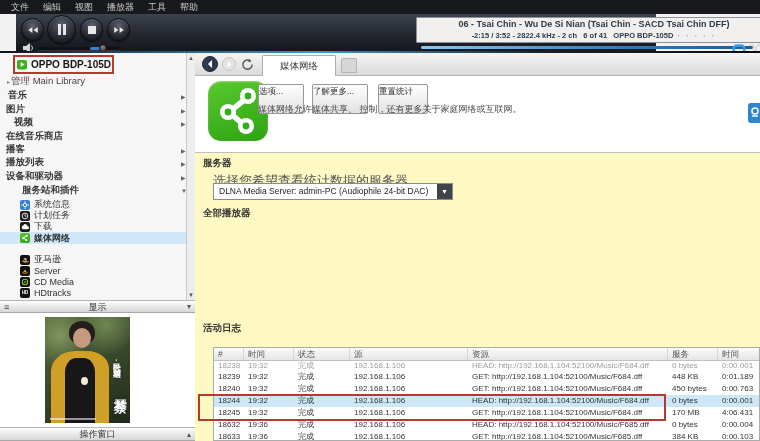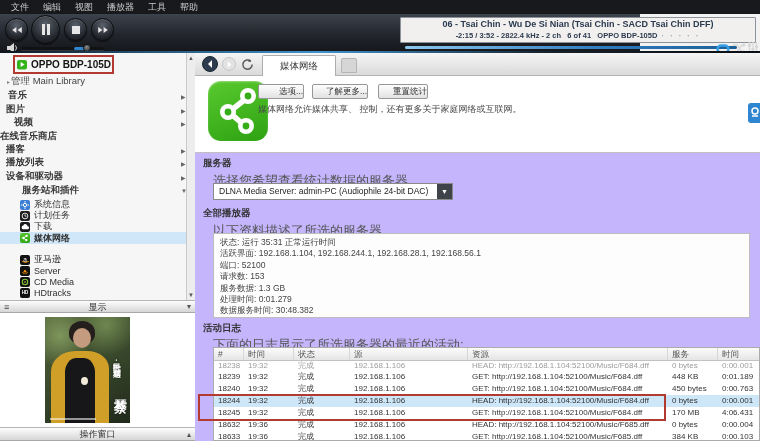--- a/index.html
+++ b/index.html
@@ -4,21 +4,21 @@
 <style>
   *{box-sizing:border-box;margin:0;padding:0}
   html,body{background:#444}
   #win{position:relative;width:760px;height:441px;overflow:hidden;background:#f2f2f2;
        font-family:"Liberation Sans",sans-serif;cursor:default}
   .abs{position:absolute}
   
   #menubar{left:0;top:0;width:760px;height:14px;background:#17191d;display:flex;padding-left:4px}
   .menuitem{font-size:9px;line-height:14px;color:#c9c9c9;padding:0 7px;white-space:nowrap}
   
-  #playerbar{left:0;top:14px;width:640px;height:37px;
+  #playerbar{left:16px;top:14px;width:640px;height:37px;
      background:linear-gradient(#3d434d,#23262d 55%,#15171b)}
   .tbtn{position:absolute;border-radius:50%;
      background:radial-gradient(circle at 50% 30%,#5a616c,#23262c 65%,#121418);
      border:1px solid #0b0c0f;box-shadow:inset 0 1px 1px rgba(255,255,255,.18),0 1px 1px rgba(0,0,0,.5);
      display:flex;align-items:center;justify-content:center}
   #voltrack{left:21px;top:33px;width:83px;height:3px;background:#101216;border-radius:2px;
      box-shadow:0 1px 0 rgba(255,255,255,.12)}
   #volfill{left:53px;top:0;width:14px;height:3px;background:#2e86d0;border-radius:2px}
   #volthumb{left:62px;top:-3px;width:8px;height:8px;border-radius:50%;
      background:radial-gradient(circle at 40% 30%,#888,#333);border:1px solid #111}
@@ -63,24 +63,24 @@
      background:linear-gradient(#f5f5f5,#dadada);border-bottom:1px solid #b4b4b4}
   .navcirc{position:absolute;border-radius:50%;display:flex;align-items:center;justify-content:center}
   #tab{position:absolute;left:67px;top:2px;width:74px;height:21px;background:#fff;
      border:1px solid #adadad;border-bottom:none;border-radius:2px 2px 0 0;z-index:2;
      font-size:9.5px;color:#333;text-align:center;line-height:20px}
   #tabstub{position:absolute;left:146px;top:5px;width:16px;height:15px;background:#d6d6d6;
      border:1px solid #b5b5b5;border-radius:2px 2px 0 0}
   #headband{position:absolute;left:0;top:23px;width:565px;height:77px;background:#fff;border-bottom:1px solid #c0c0c0}
   #bigicon{position:absolute;left:13px;top:5px;width:60px;height:60px;border-radius:13px;
      background:linear-gradient(160deg,#59c92e,#2da212);box-shadow:inset 0 1px 2px rgba(255,255,255,.4)}
-  .btn{position:absolute;top:8px;height:15px;background:linear-gradient(#fefefe,#e2e2e2);
-     border:1px solid #979797;border-radius:2px;font-size:8.5px;color:#333;text-align:right;line-height:13px}
+  .btn{position:absolute;top:8px;height:30px;background:linear-gradient(#fefefe,#e2e2e2);
+     border:1px solid #979797;border-radius:2px;font-size:8.5px;color:#333;text-align:left;line-height:13px}
   #desc{position:absolute;left:63px;top:27px;font-size:9px;color:#4a4a4a}
-  #sections{position:absolute;left:0;top:100px;width:565px;height:288px;background:#c4b5fd}
+  #sections{position:absolute;left:0;top:100px;width:565px;height:288px;background:#fef9c3}
   .sectitle{position:absolute;left:8px;font-size:9.5px;font-weight:bold;color:#333}
   .hint{position:absolute;left:18px;font-size:13px;color:#555}
   #dropdown{position:absolute;left:18px;top:30px;width:240px;height:17px;background:#fff;
      border:1px solid #8a8a8a;font-size:8.5px;color:#222;line-height:15px;padding-left:5px;white-space:nowrap;overflow:hidden}
   #ddbtn{position:absolute;right:0;top:0;width:15px;height:15px;background:#3f434a;color:#fff;
      font-size:7px;text-align:center;line-height:15px}
   #statusbox{position:absolute;left:18px;top:80px;width:537px;height:85px;background:#fdfdfd;
      border:1px solid #bdbdbd;padding:3px 6px;font-size:8.5px;color:#444;line-height:11.4px;white-space:nowrap;overflow:hidden}
   
   #logtable{position:absolute;left:18px;top:194px;width:547px;height:94px;background:#fff;
@@ -193,21 +193,21 @@
     </div>
     <div class="srow" style="top:50px;height:13px">
       <span class="toplabel" style="margin-left:6px">图片</span>
       <span class="rarrow">▶</span>
     </div>
     <div class="srow" style="top:63px;height:13px">
       <span class="toplabel" style="margin-left:14px">视频</span>
       <span class="rarrow">▶</span>
     </div>
     <div class="srow" style="top:77px;height:13px">
-      <span class="toplabel" style="">在线音乐商店</span>
+      <span class="toplabel" style="margin-left:6px">在线音乐商店</span>
     </div>
     <div class="srow" style="top:90px;height:13px">
       <span class="toplabel" style="margin-left:6px">播客</span>
       <span class="rarrow">▶</span>
     </div>
     <div class="srow" style="top:103px;height:13px">
       <span class="toplabel" style="margin-left:6px">播放列表</span>
       <span class="rarrow">▶</span>
     </div>
     <div class="srow" style="top:117px;height:13px">
@@ -369,32 +369,21 @@
     </div>
 
     <div id="sections">
       <div class="sectitle" style="top:4px">服务器</div>
       <div class="hint" style="top:19px">选择您希望查看统计数据的服务器。</div>
       <div id="dropdown">
         <span>DLNA Media Server: admin-PC (Audiophile 24-bit DAC)</span>
         <span id="ddbtn">▼</span>
       </div>
       <div class="sectitle" style="top:54px">全部播放器</div>
-      <div class="hint" style="top:69px">以下资料描述了所选的服务器。</div>
-      <div id="statusbox">
-        <div>状态: 运行 35:31 正常运行时间</div>
-        <div>活跃界面: 192.168.1.104, 192.168.244.1, 192.168.28.1, 192.168.56.1</div>
-        <div>端口: 52100</div>
-        <div>请求数: 153</div>
-        <div>服务数据: 1.3 GB</div>
-        <div>处理时间: 0:01.279</div>
-        <div>数据服务时间: 30:48.382</div>
-      </div>
       <div class="sectitle" style="top:169px">活动日志</div>
-      <div class="hint" style="top:183px">下面的日志显示了所选服务器的最近的活动:</div>
 
       <div id="logtable">
         <div class="thead">
           <span class="tc0">#</span>
           <span class="tc1">时间</span>
           <span class="tc2">状态</span>
           <span class="tc3">源</span>
           <span class="tc4">资源</span>
           <span class="tc5">服务</span>
           <span class="tc6">时间</span>

